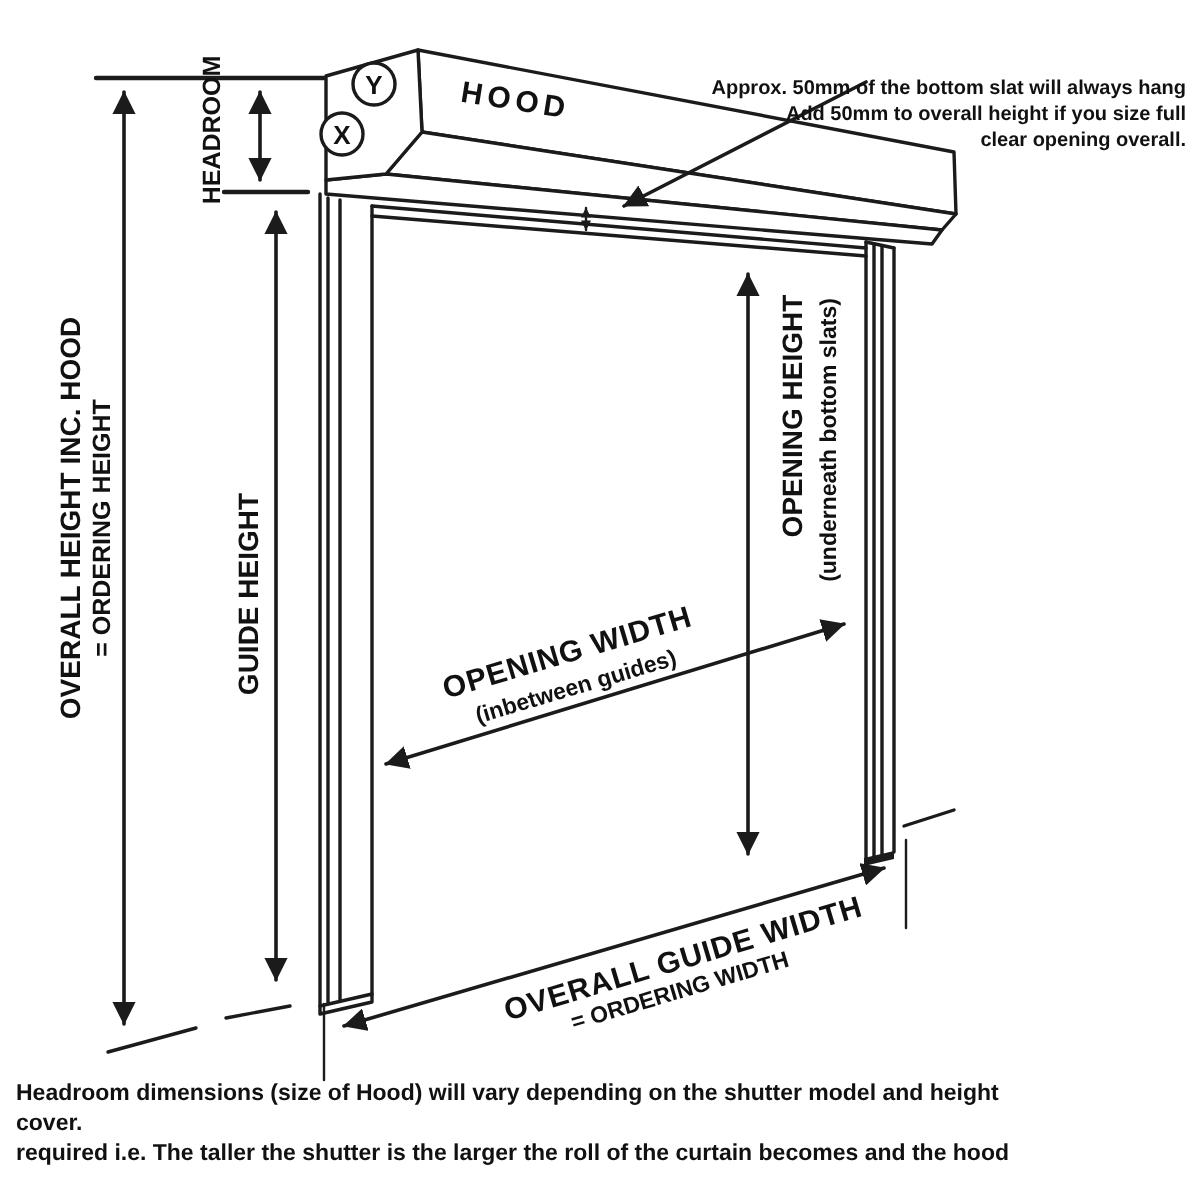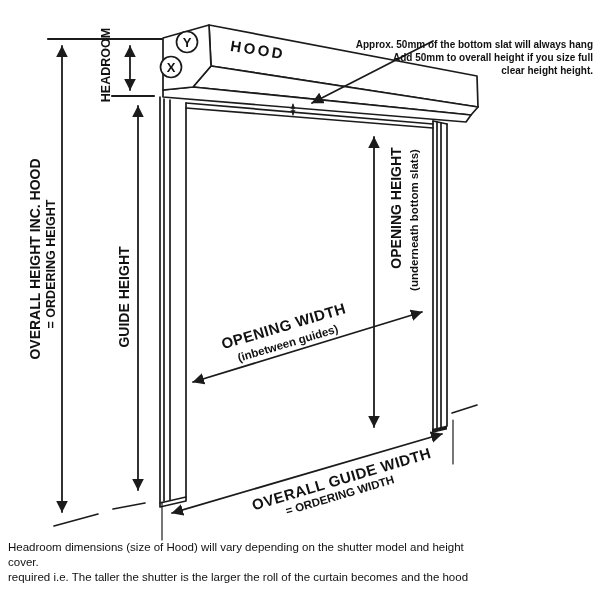--- a/index.html
+++ b/index.html
@@ -14,21 +14,21 @@
   .w22{stroke-width:2.2;}
   .w12{stroke-width:1.2;}
   .face{fill:#ffffff;}
   .svgtxt{fill:#111;font-family:"Liberation Sans", sans-serif;font-weight:bold;}
   .anno-top{
     position:absolute;top:3px;right:7px;width:300px;text-align:right;
     font-size:10px;line-height:12.8px;font-weight:bold;margin-top:36px;
   }
   .footer{
     position:absolute;left:8px;top:540px;width:588px;
-    font-size:11.5px;line-height:15.2px;font-weight:normal;
+    font-size:11.5px;line-height:15.2px;font-weight:bold;
   }
 </style>
 </head>
 <body>
 
 <div class="stage">
 
   <svg width="600" height="600" viewBox="0 0 600 600">
     <defs>
       <marker id="ah" viewBox="0 0 10 10" refX="9.5" refY="5" markerWidth="6.5" markerHeight="6.5" orient="auto-start-reverse">
@@ -116,21 +116,21 @@
       <text class="svgtxt" x="289" y="347" font-size="11.5" text-anchor="middle" transform="rotate(-16.5 289 347)">(inbetween guides)</text>
 
       <text class="svgtxt" x="343" y="484" font-size="15" text-anchor="middle" letter-spacing="0.5" transform="rotate(-16.5 343 484)">OVERALL GUIDE WIDTH</text>
       <text class="svgtxt" x="341" y="499" font-size="11.5" text-anchor="middle" transform="rotate(-16.5 341 499)">= ORDERING WIDTH</text>
     </g>
   </svg>
 
   <div class="anno-top">
     <div>Approx. 50mm of the bottom slat will always hang</div>
     <div>Add 50mm to overall height if you size full</div>
-    <div>clear height height.</div>
+    <div>clear opening overall.</div>
   </div>
 
   <div class="footer">
     <div>Headroom dimensions (size of Hood) will vary depending on the shutter model and height</div>
     <div>cover.</div>
     <div>required i.e. The taller the shutter is the larger the roll of the curtain becomes and the hood</div>
   </div>
 
 </div>
 

